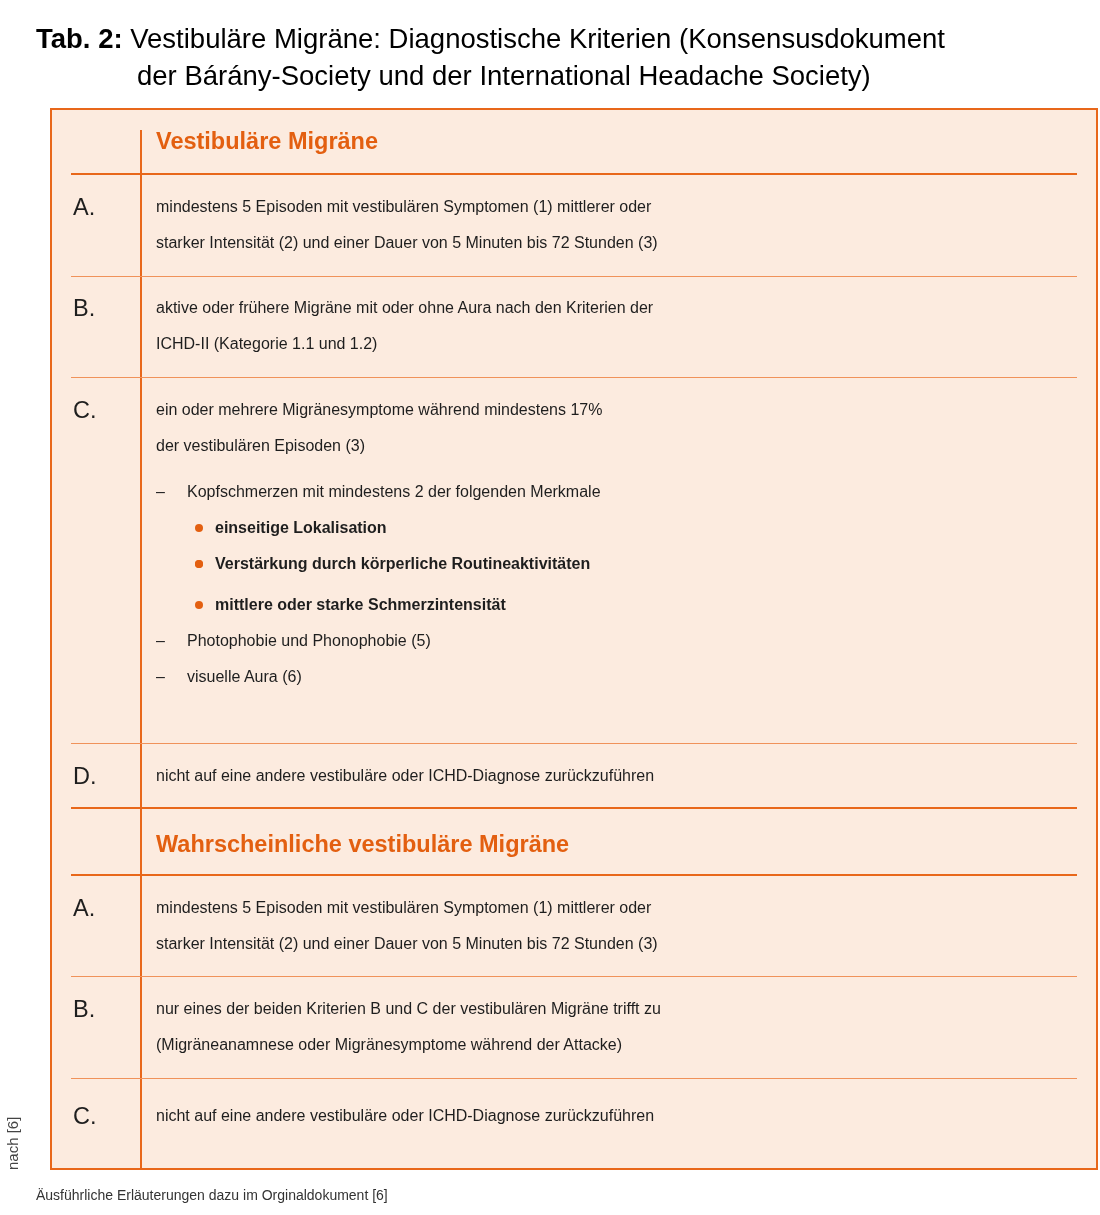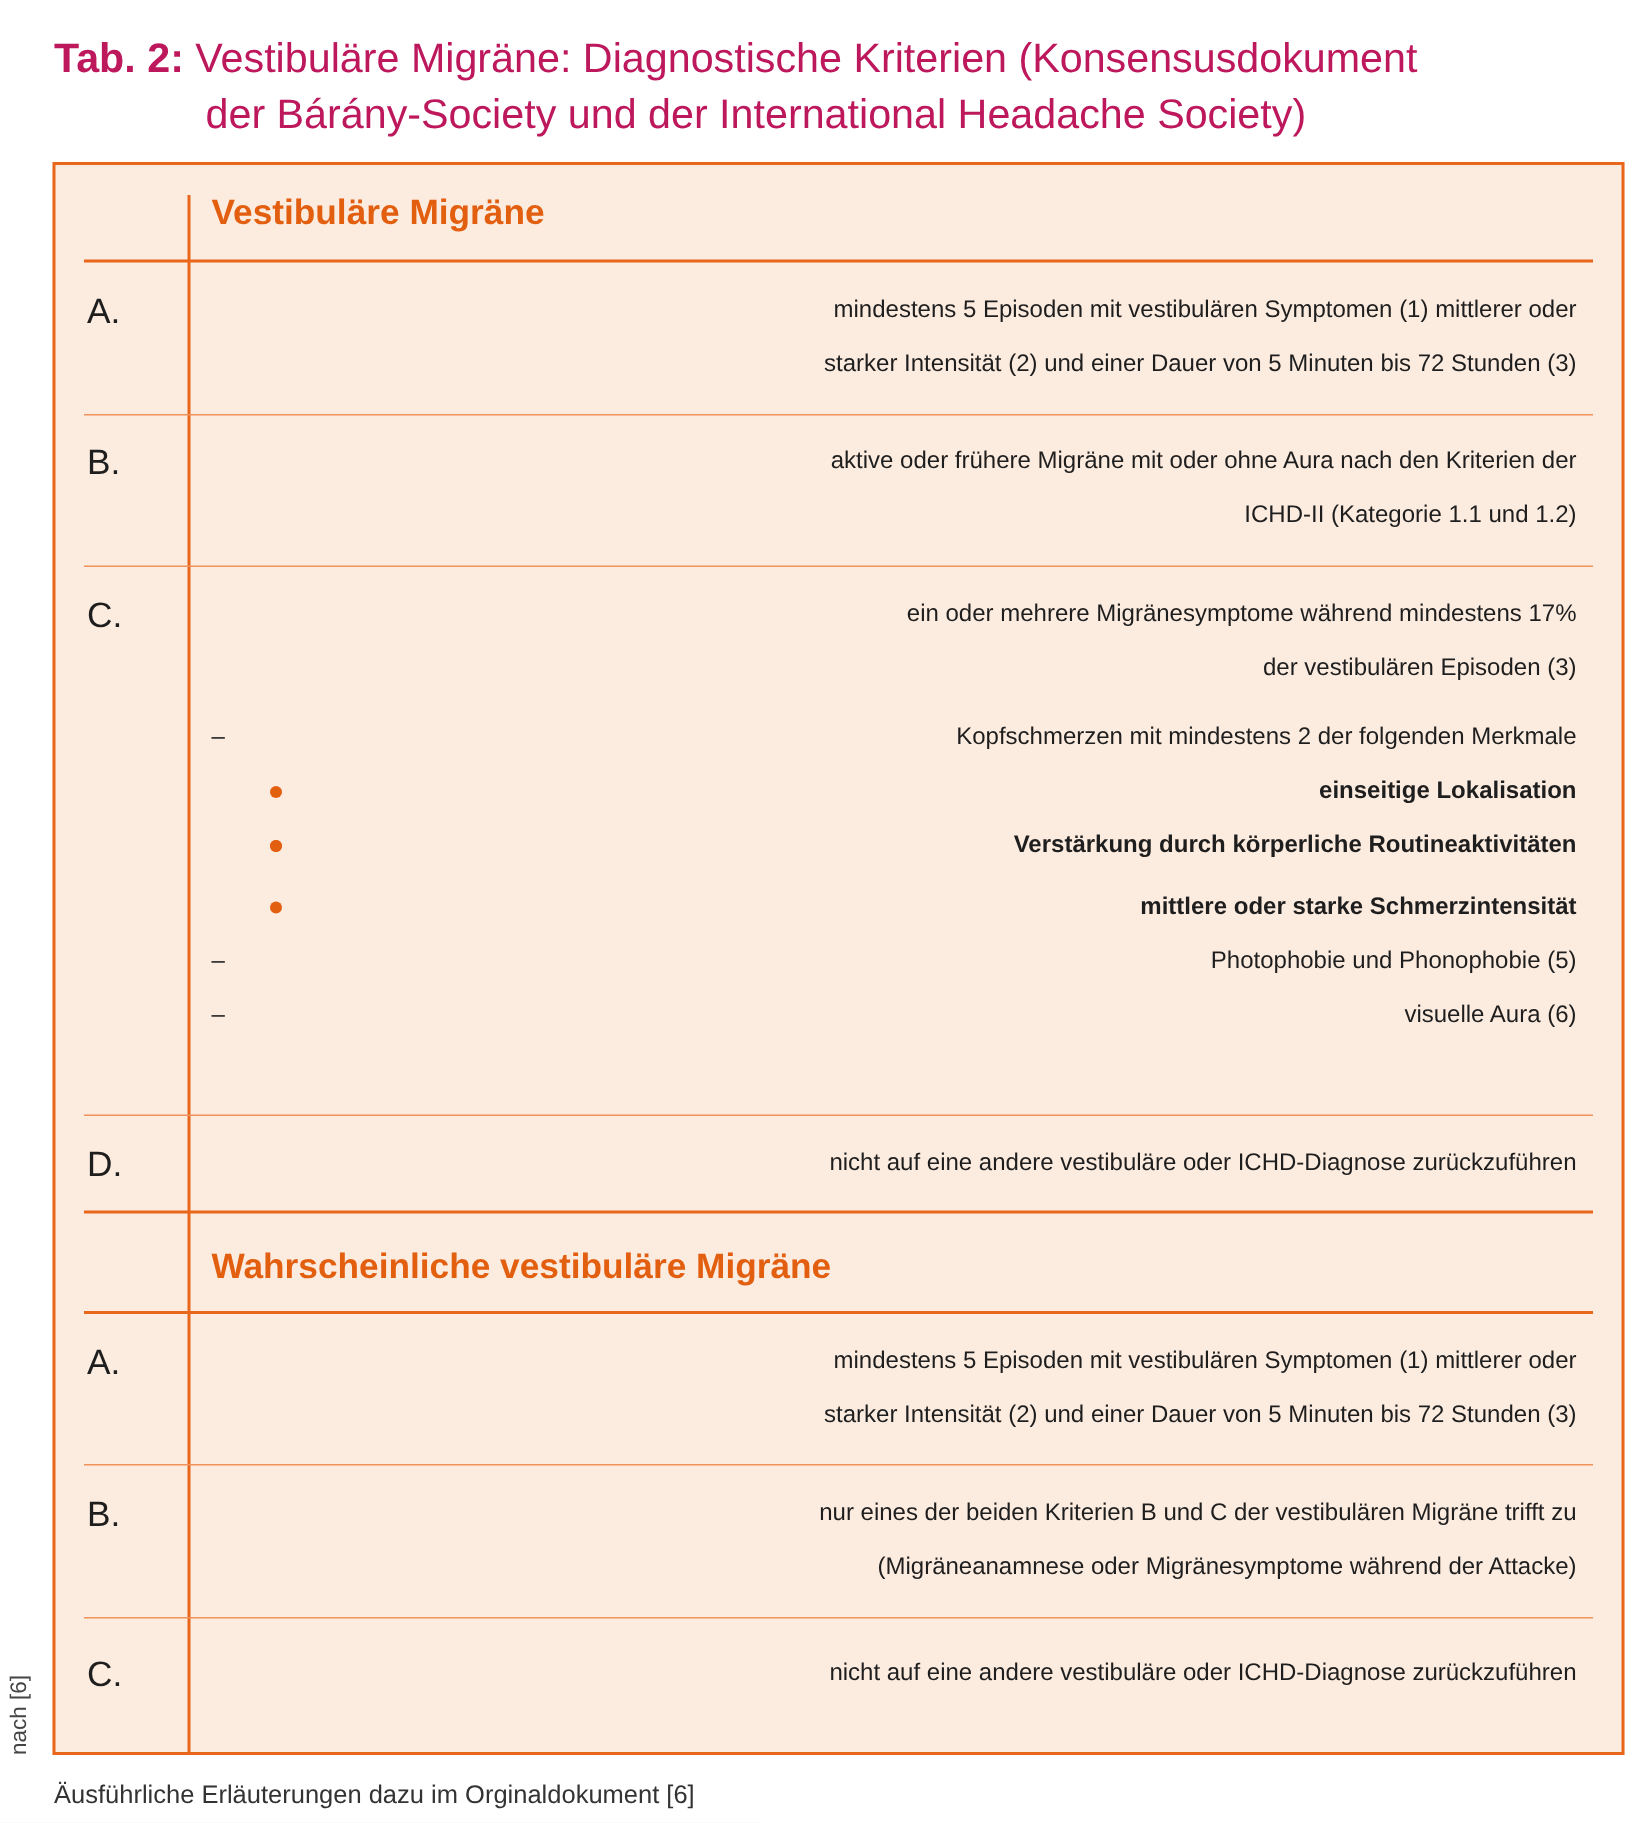--- a/index.html
+++ b/index.html
@@ -3,27 +3,27 @@
   <meta charset="utf-8">
   <style>
     html, body { margin: 0; padding: 0; background: #ffffff; }
     body {
       width: 1100px; height: 1215px; position: relative; overflow: hidden;
       font-family: "Liberation Sans", "DejaVu Sans", sans-serif;
       color: #1e1e1e;
     }
     .title {
       position: absolute; left: 36px; top: 20px; width: 1050px;
-      font-size: 27.5px; line-height: 37px; color: #be185d;
+      font-size: 27.5px; line-height: 37px; color: #000000;
     }
     .title .label { font-weight: bold; }
     .title .line2 { display: block; padding-left: 101px; }
     .table-box {
-      position: absolute; left: 35px; top: 108px; width: 1044px; height: 1058px;
-      background: #fcebdf; border: 2px solid #e8671a; text-align: right;
+      position: absolute; left: 50px; top: 108px; width: 1044px; height: 1058px;
+      background: #fcebdf; border: 2px solid #e8671a;
     }
     .vdiv {
       position: absolute; left: 88px; top: 20px; bottom: 0; width: 2px;
       background: #e8671a;
     }
     .row { position: absolute; left: 0; right: 0; }
     .hline { position: absolute; left: 19px; right: 19px; height: 1px; background: #f0925a; }
     .hline.major { height: 2px; background: #e8671a; }
     .letter {
       position: absolute; left: 21px; font-size: 23.5px; line-height: 36px;
@@ -41,21 +41,21 @@
     .bullet-item { position: relative; padding-left: 59px; font-weight: bold; }
     .bullet-item .dot {
       position: absolute; left: 39px; top: 14px; width: 8px; height: 8px; border-radius: 50%;
       background: #e35f10;
     }
     .side-note {
       position: absolute; left: 4px; top: 1170px; transform-origin: left top;
       transform: rotate(-90deg); font-size: 15px; color: #444; white-space: nowrap;
     }
     .footnote {
-      position: absolute; left: 36px; top: 1187px; font-size: 17px; color: #333;
+      position: absolute; left: 36px; top: 1187px; font-size: 14px; color: #333;
     }
   </style>
 </head>
 <body>
 
 <div class="title">
   <span class="label">Tab. 2:</span>
   <span>Vestibuläre Migräne: Diagnostische Kriterien (Konsensusdokument</span>
   <span class="line2">der Bárány-Society und der International Headache Society)</span>
 </div>

